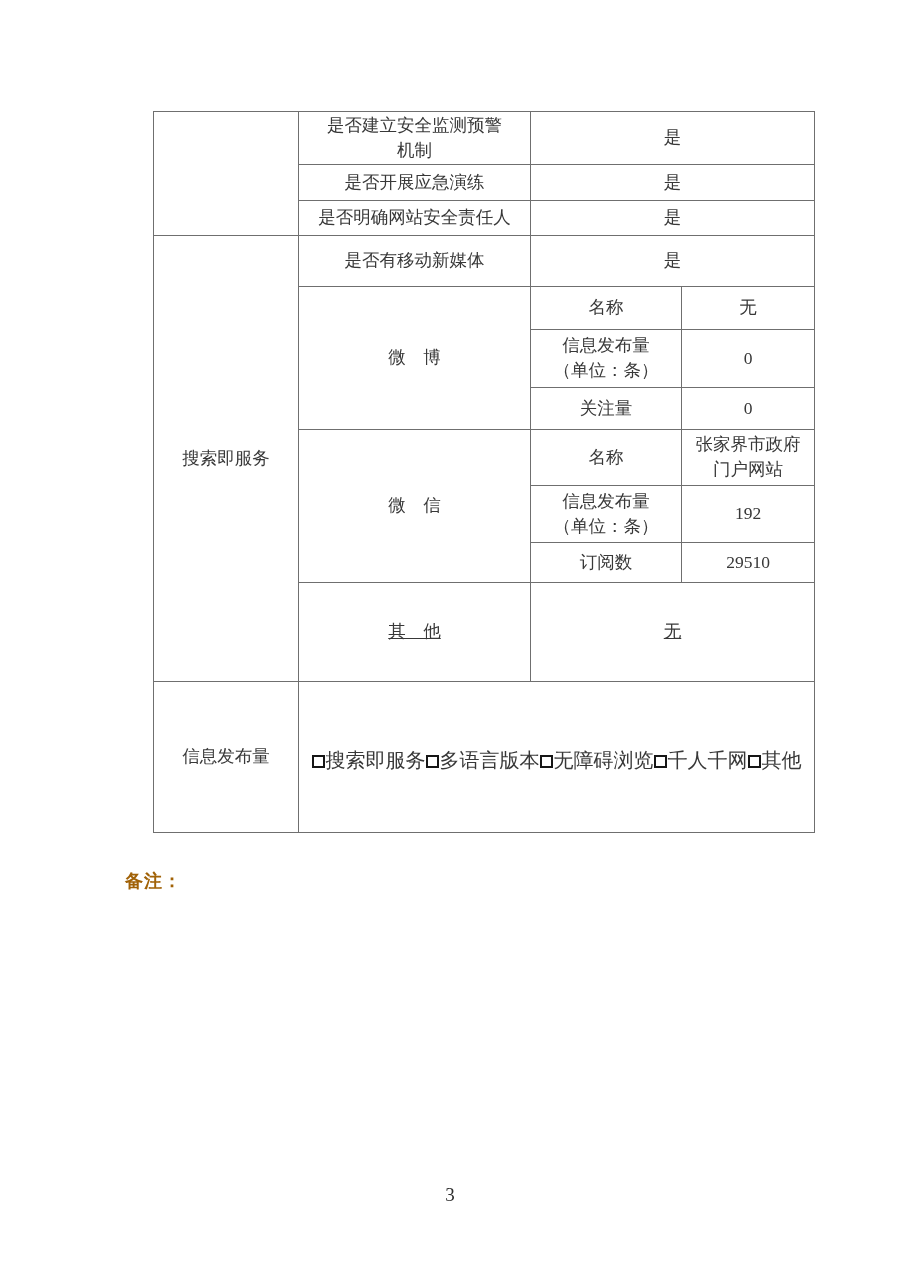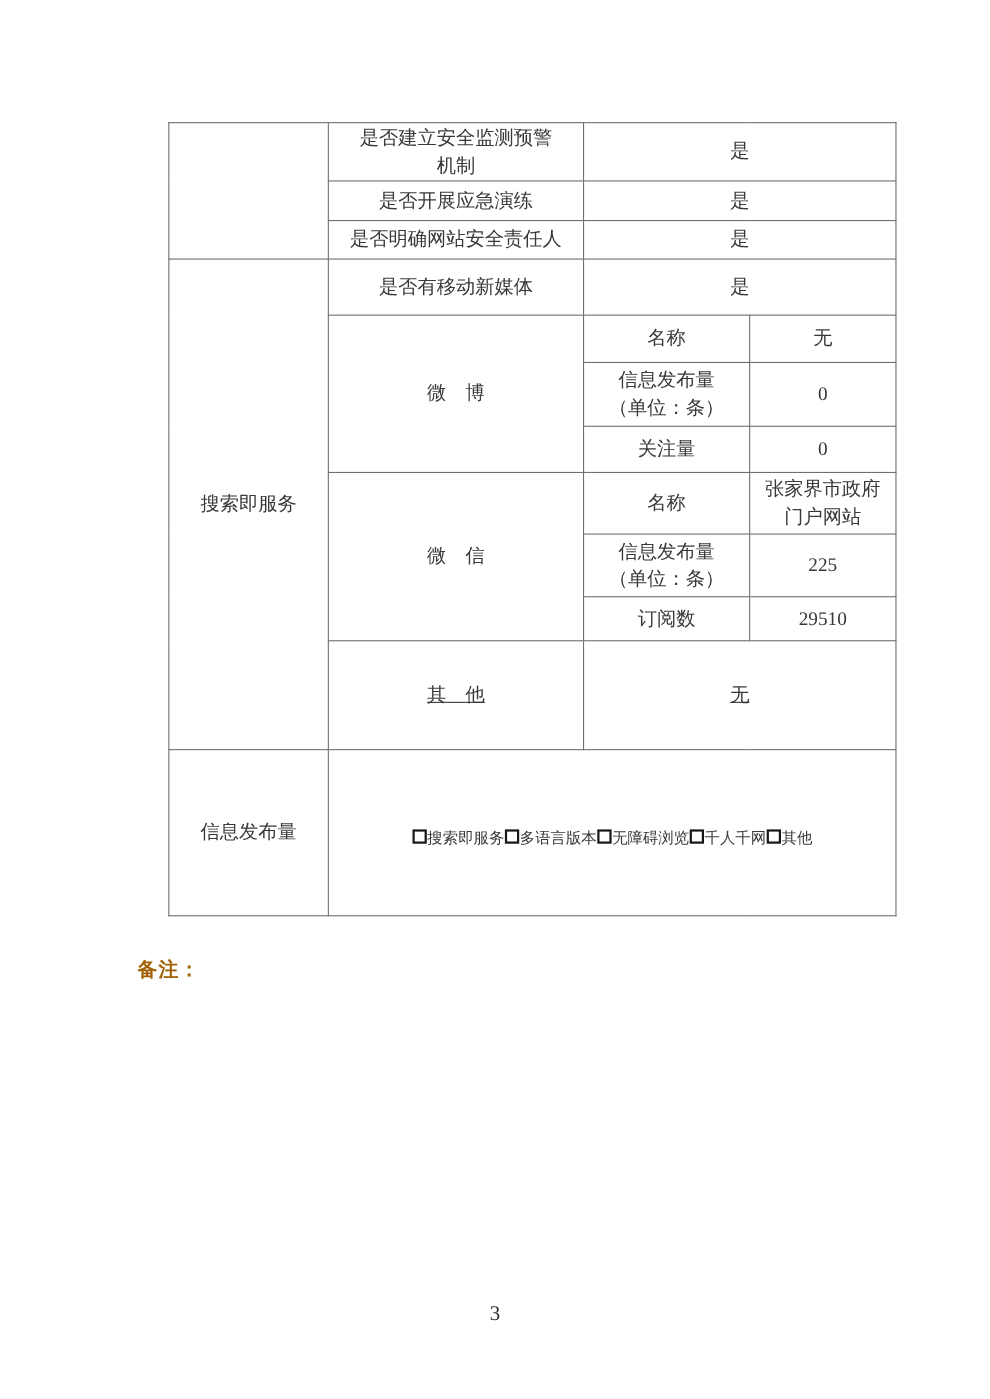--- a/index.html
+++ b/index.html
@@ -40,21 +40,21 @@
   tr.r8  { height: 56px; }
   tr.r9  { height: 57px; }
   tr.r10 { height: 40px; }
   tr.r11 { height: 99px; text-decoration: underline; }
   tr.r12 { height: 151px; }
 
   td.innovation-cell { white-space: normal; padding: 0 6px; }
   .checkbox-line {
     position: relative;
     top: -9px;
-    font-size: 14px;
+    font-size: 20px;
     letter-spacing: 0;
     white-space: nowrap;
   }
   .cb-box {
     display: inline-block;
     width: 13px; height: 13px;
     border: 2.5px solid #161616;
     background: #ffffff;
     vertical-align: -1px;
     margin: 0 1px 0 0;
@@ -130,21 +130,21 @@
 
         <tr class="r8">
           <td rowspan="3">微　信</td>
           <td>名称</td>
           <td>张家界市政府
 门户网站</td>
         </tr>
         <tr class="r9">
           <td>信息发布量
 （单位：条）</td>
-          <td>225</td>
+          <td>192</td>
         </tr>
         <tr class="r10">
           <td>订阅数</td>
           <td>29510</td>
         </tr>
 
         <tr class="r11">
           <td>其　他</td>
           <td colspan="2">无</td>
         </tr>

